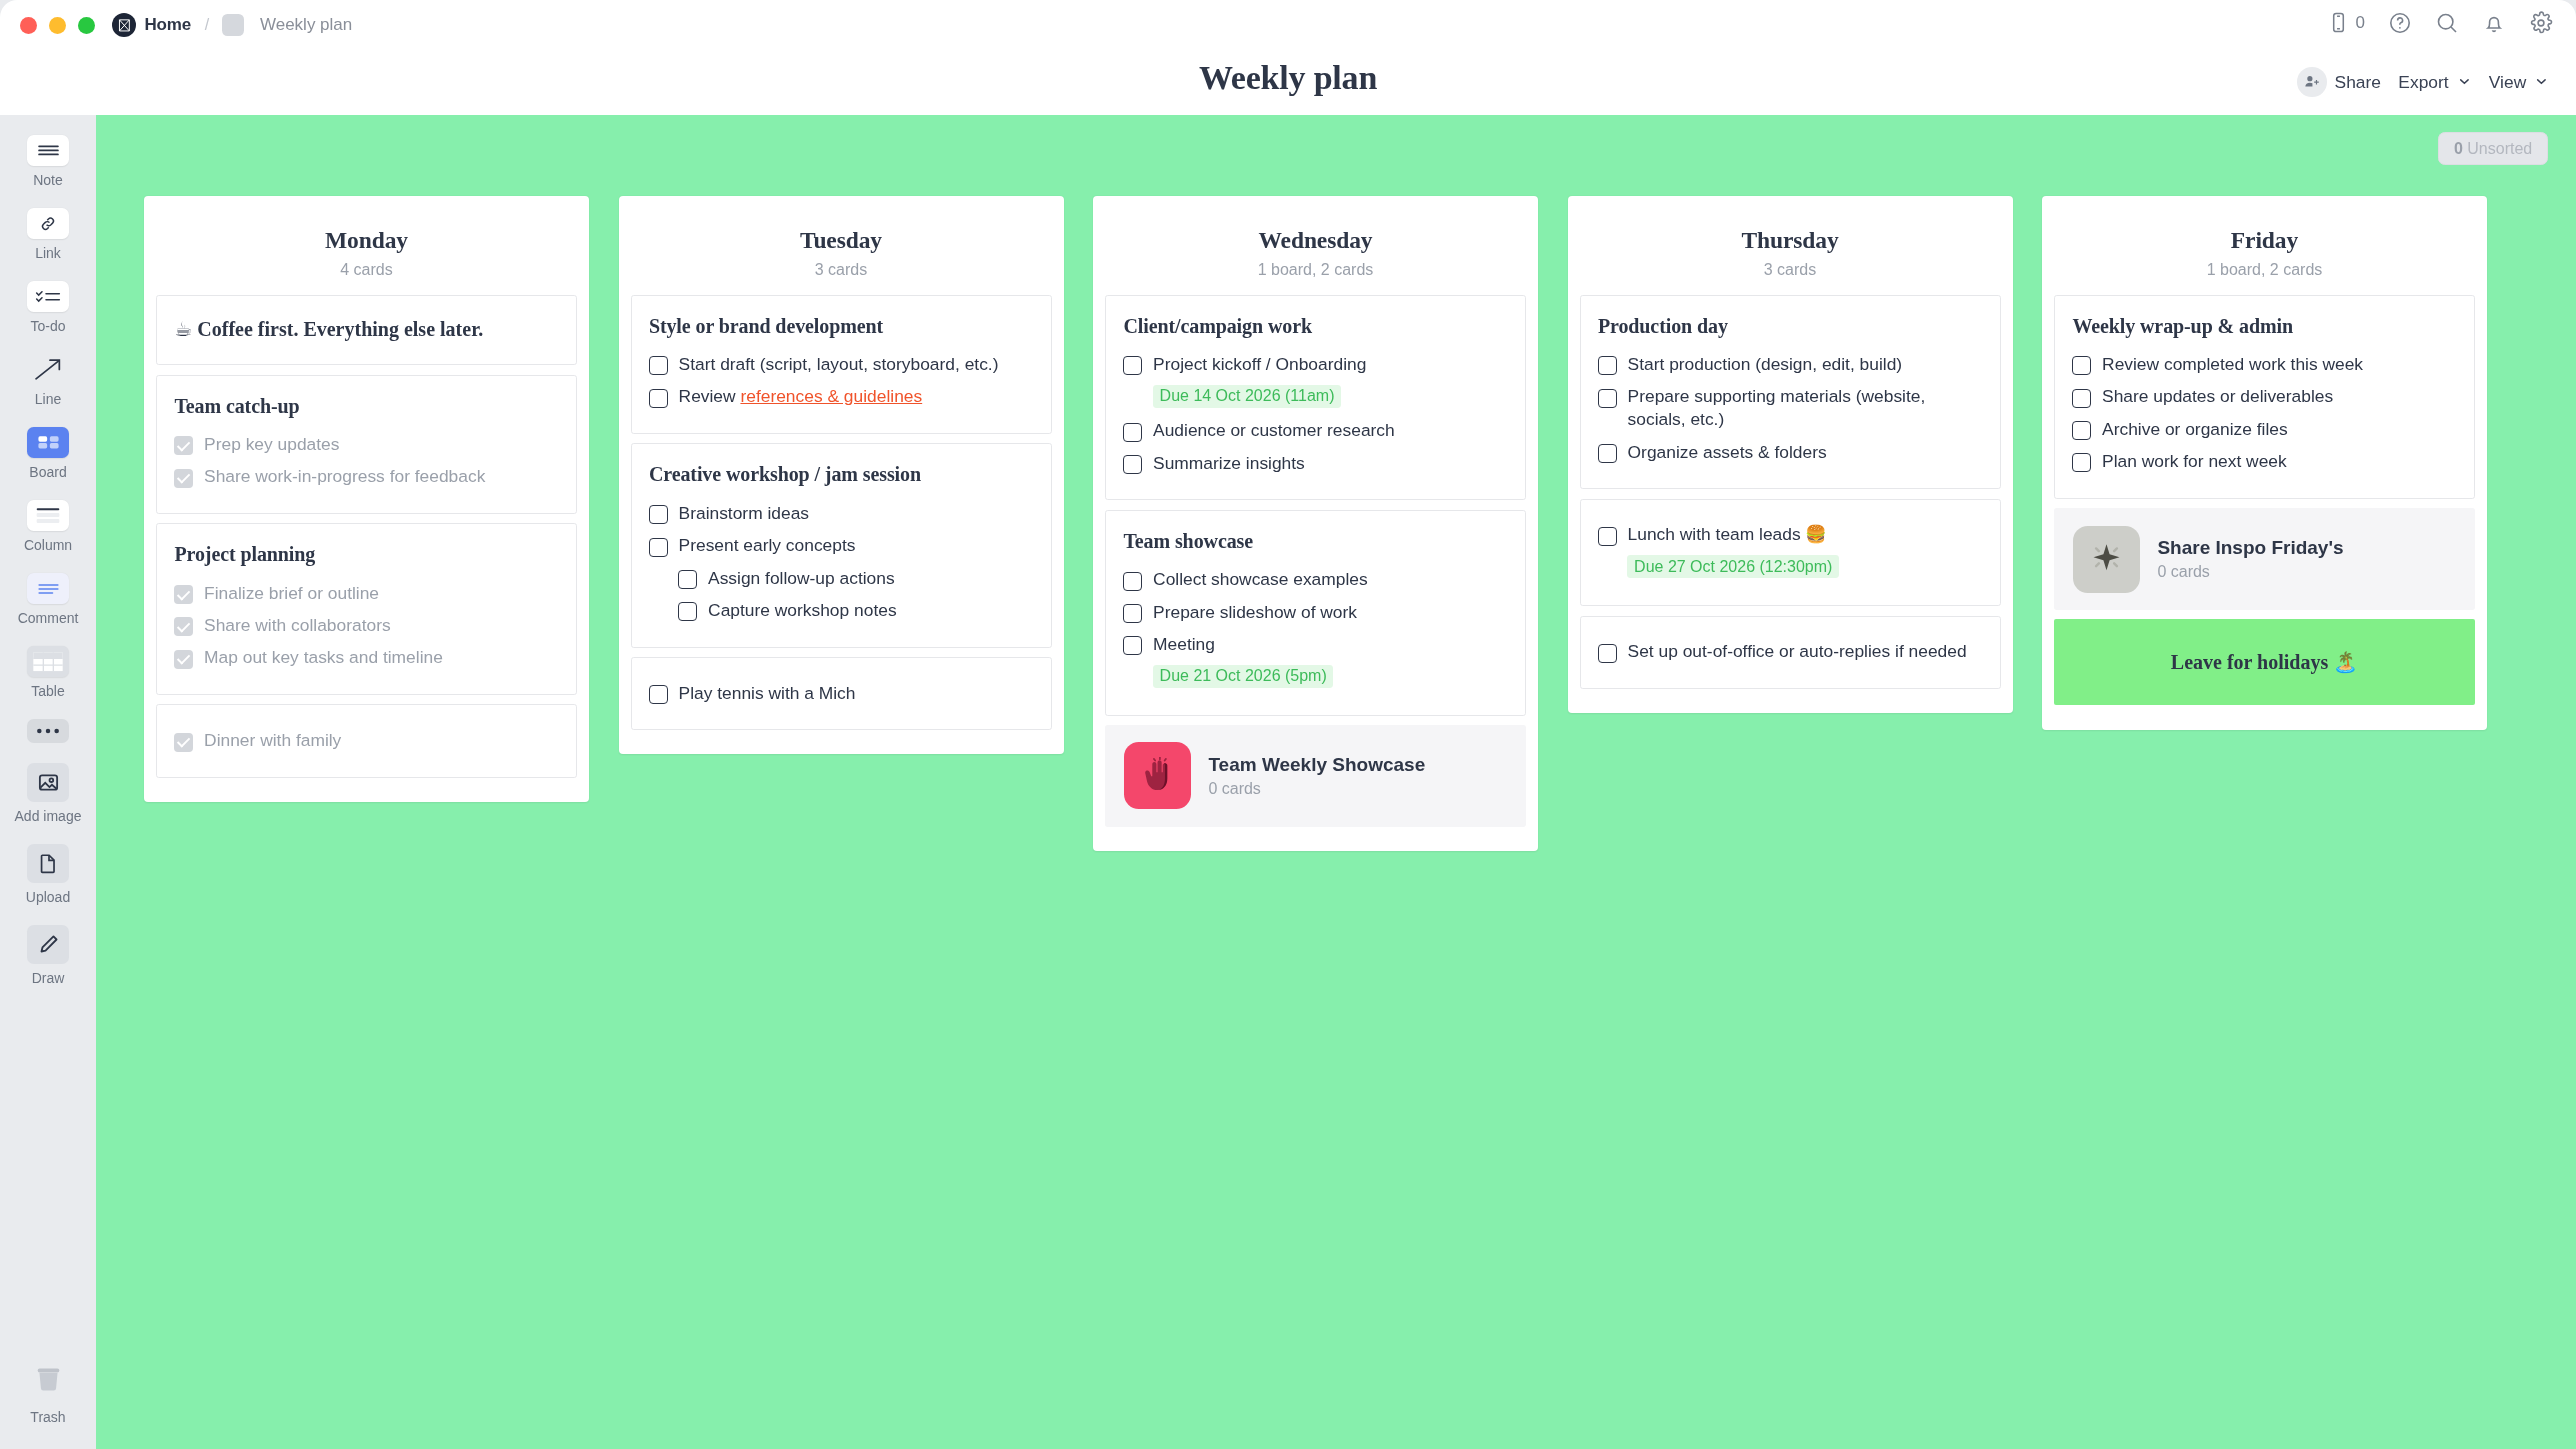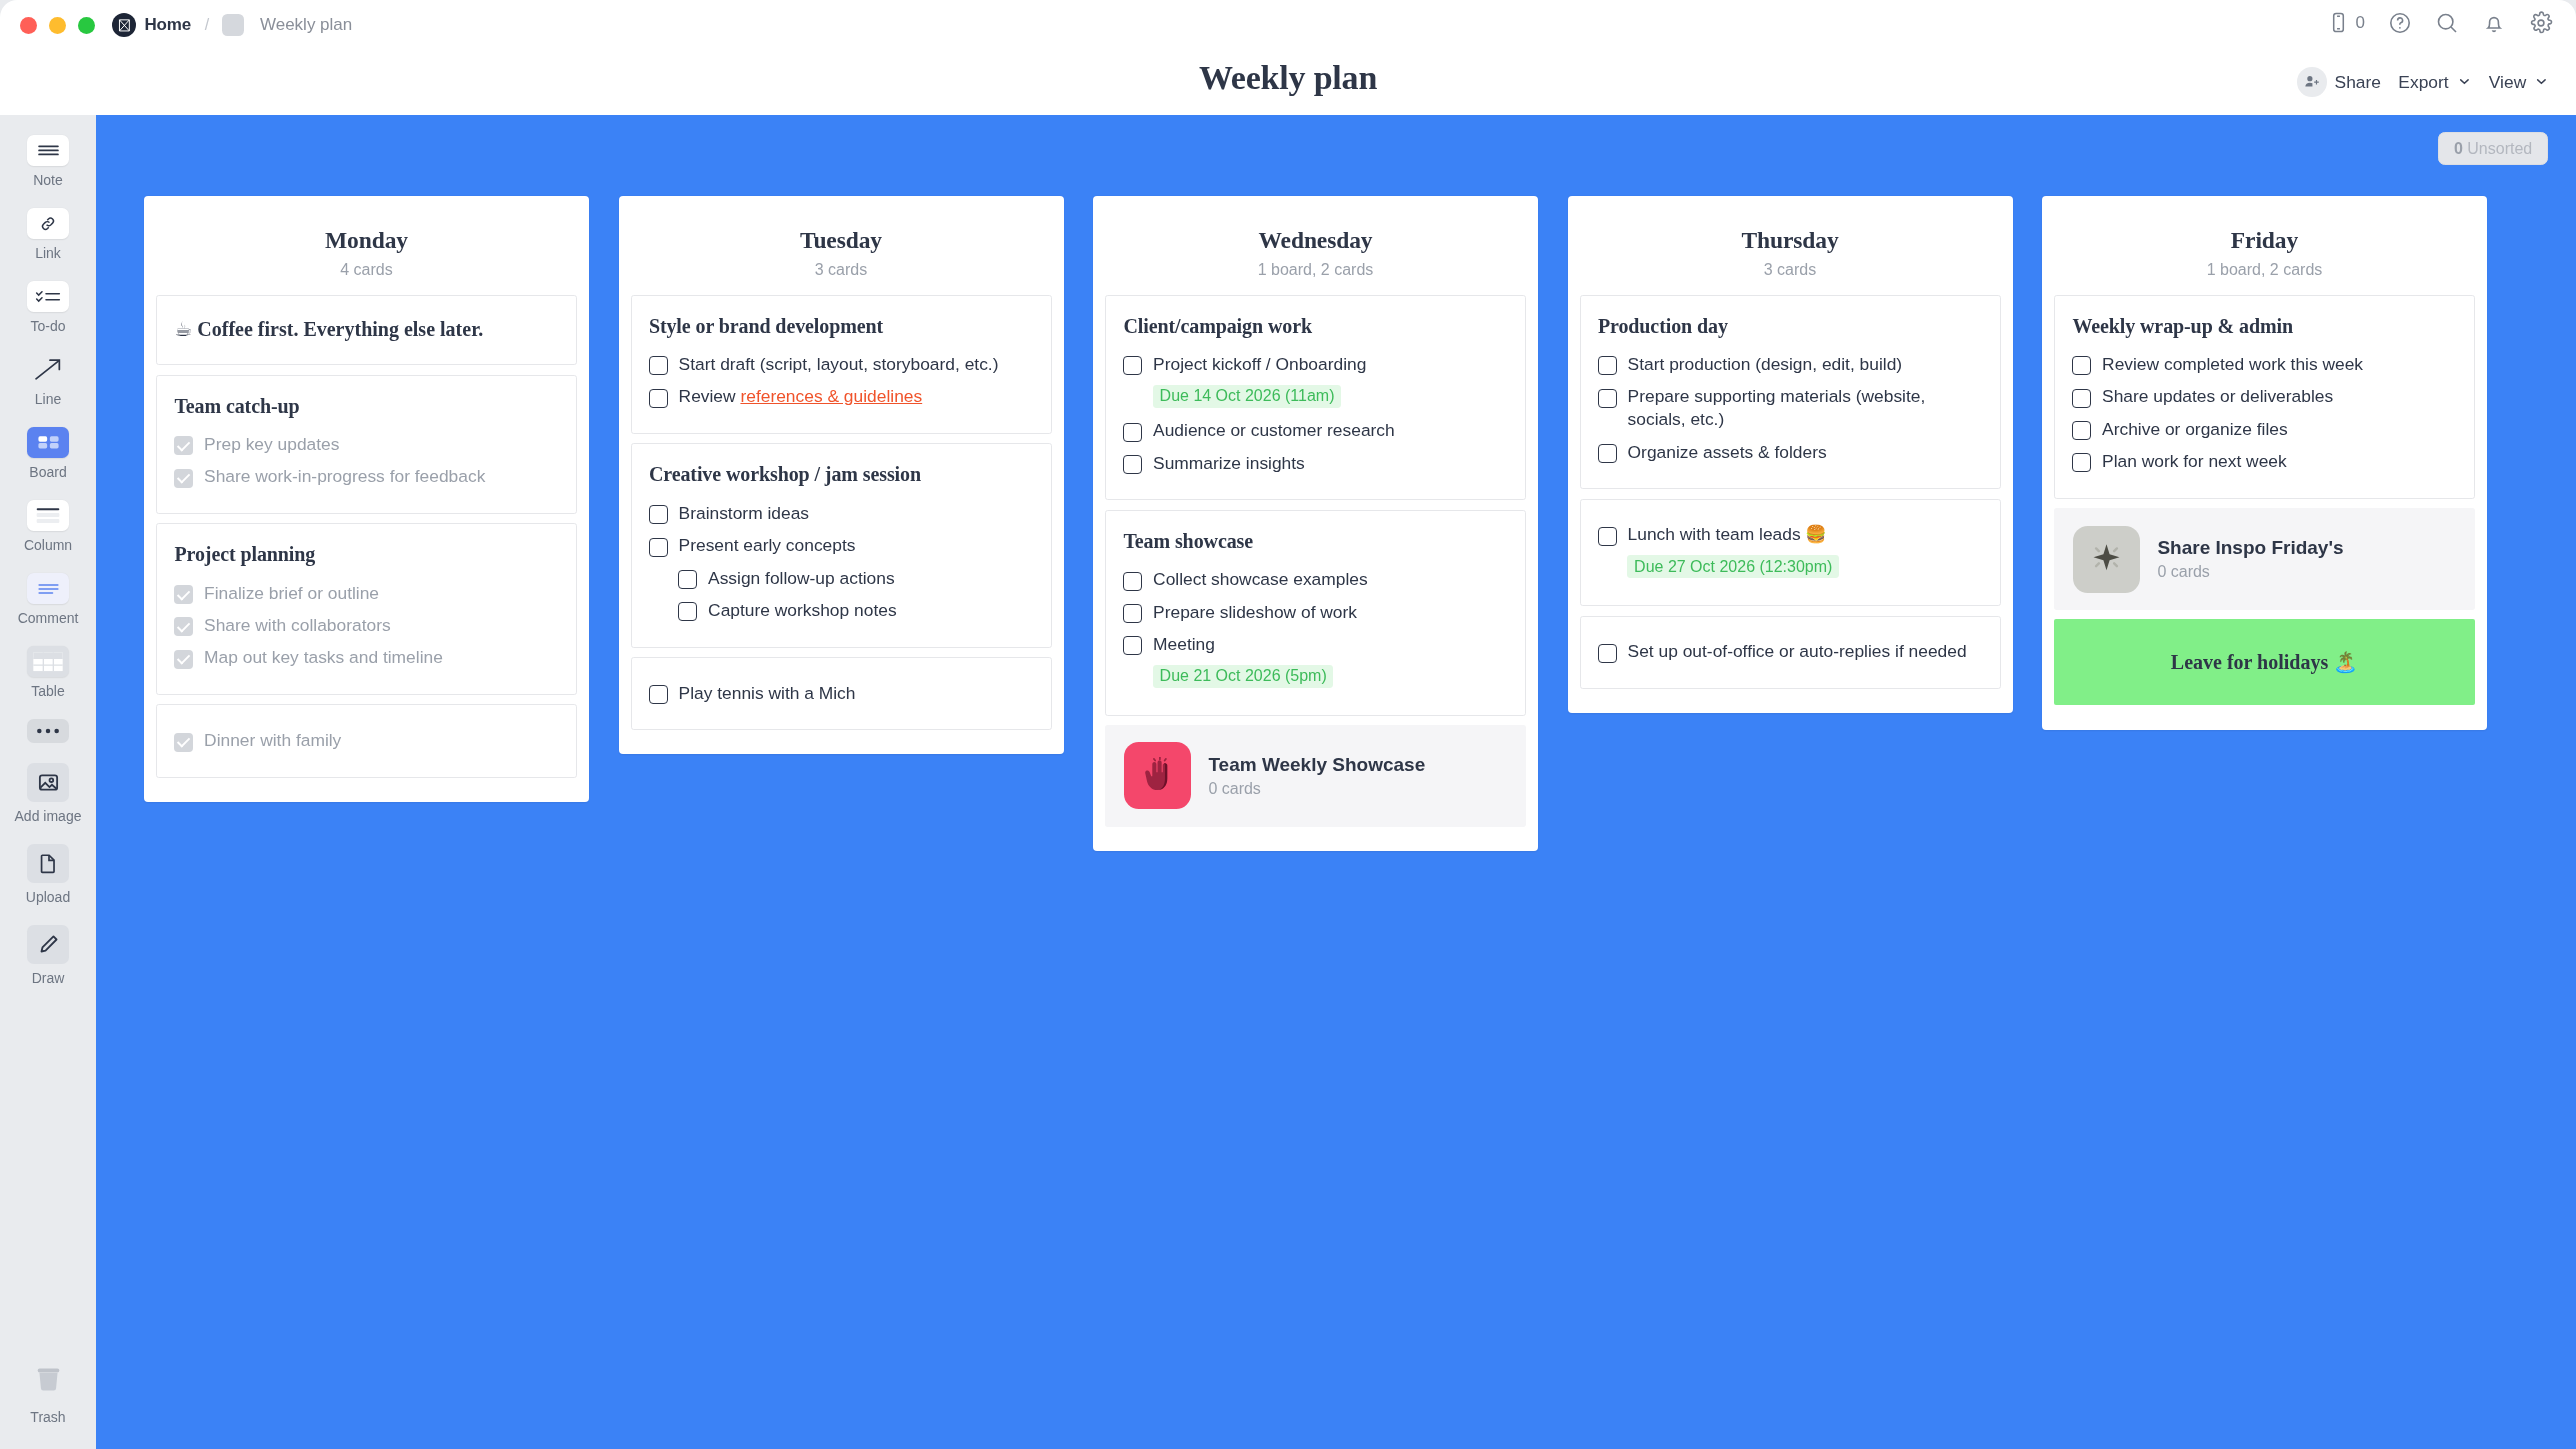--- a/index.html
+++ b/index.html
@@ -89,21 +89,21 @@
   .tool .chip.grey { background: #dcdfe4; box-shadow: none; width: 42px; height: 39px; }
   .tool .chip.dots { background: #d7dade; box-shadow: none; height: 24px; width: 42px; }
   .tool .lbl { margin-top: 6px; font-size: 14px; color: #6d7582; }
 
   .rail-bottom { margin-top: auto; margin-bottom: 24px; display: flex; flex-direction: column; align-items: center; cursor: pointer; }
   .rail-bottom .lbl { margin-top: 10px; font-size: 14px; color: #6d7582; }
 
   
   .canvas {
     position: absolute; top: 115px; left: 96px; right: 0; bottom: 0;
-    background: #3b82f6; overflow: hidden;
+    background: #86efac; overflow: hidden;
   }
   .unsorted {
     position: absolute; right: 28px; top: 17px;
     background: #e4e6ea; border: 0.7px solid #dcdee3;
     border-radius: 6.7px; padding: 6.7px 14.8px;
     font-size: 16px; color: #b3b7bf;
   }
   .unsorted b { color: #9aa0aa; font-weight: bold; }
 
   .columns {

